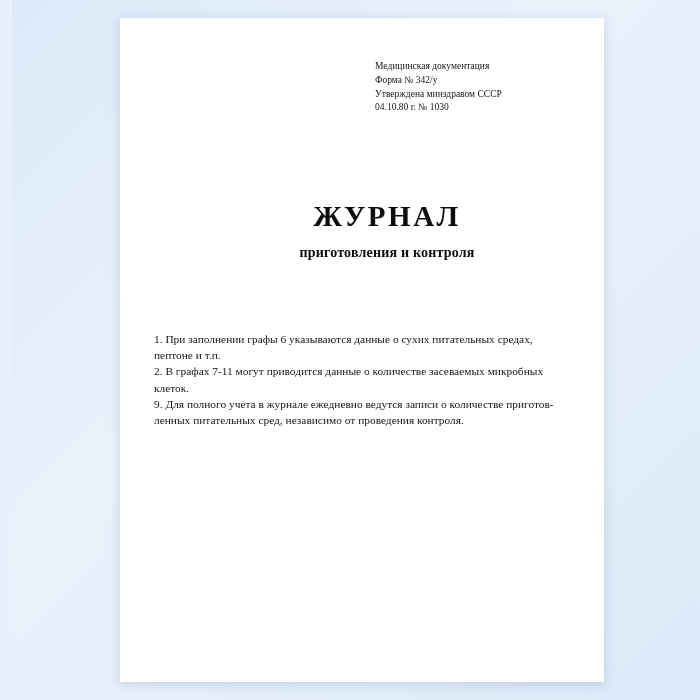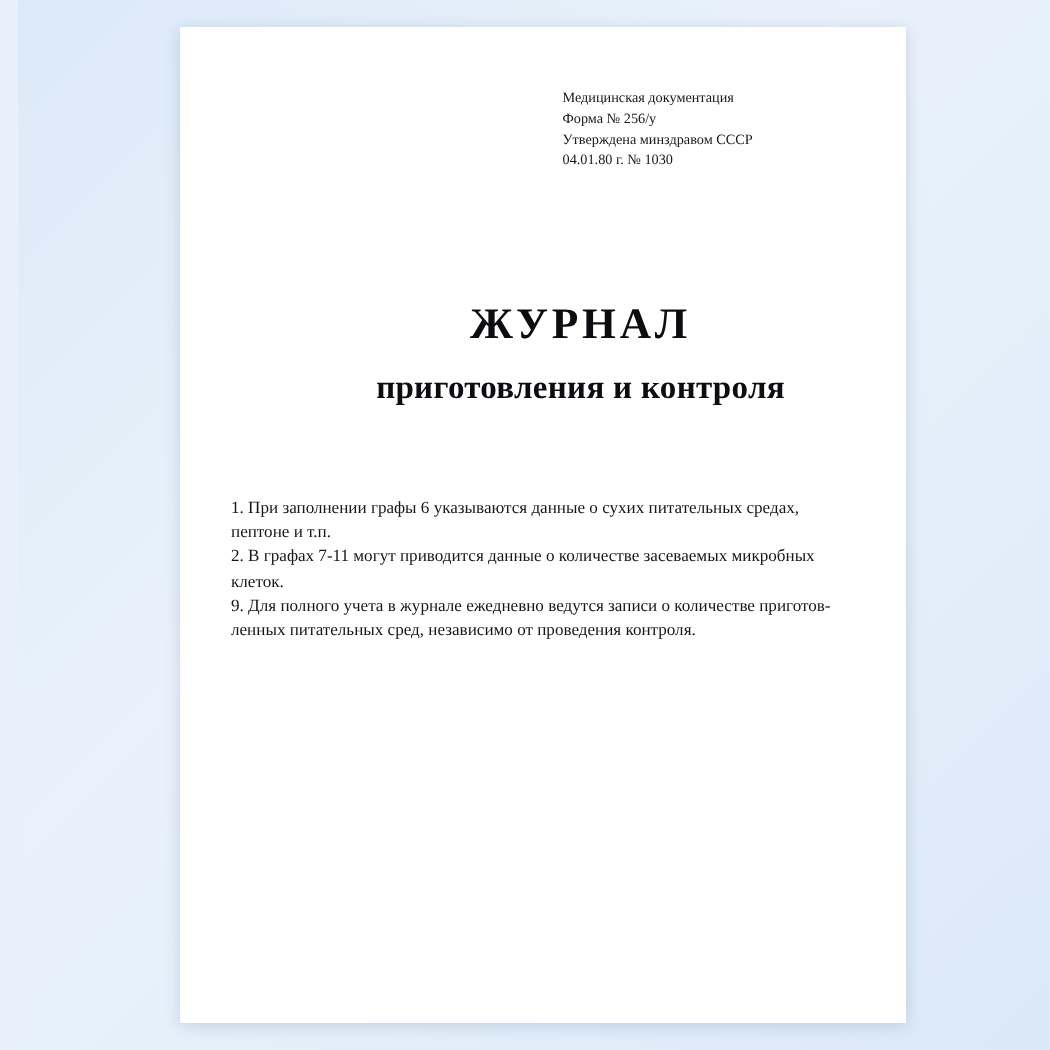--- a/index.html
+++ b/index.html
@@ -50,21 +50,21 @@
     color: #0c0d10;
     padding-left: 25px;
   }
   .title-main {
     font-size: 29px;
     font-weight: bold;
     letter-spacing: 2.5px;
     line-height: 1.1;
   }
   .title-sub1 {
-    font-size: 22px;
+    font-size: 14px;
     font-weight: bold;
     margin-top: 12px;
     letter-spacing: 0.2px;
   }
   .title-sub2 {
     font-size: 16.5px;
     font-weight: bold;
     margin-top: 6px;
     letter-spacing: 0.2px;
   }
@@ -84,23 +84,23 @@
   }
 </style>
 </head>
 <body>
 
 <div id="stage">
   <div id="page">
 
     <div class="header-block">
       <div>Медицинская документация</div>
-      <div>Форма № 256/у</div>
+      <div>Форма № 342/у</div>
       <div>Утверждена минздравом СССР</div>
-      <div>04.01.80 г. № 1030</div>
+      <div>04.10.80 г. № 1030</div>
     </div>
 
     <div class="title-block">
       <div class="title-main">ЖУРНАЛ</div>
       <div class="title-sub1">приготовления и контроля</div>
     </div>
 
     <div class="notes">
       <p>1. При заполнении графы 6 указываются данные о сухих питательных средах, пептоне и т.п.</p>
       <p>2. В графах 7-11 могут приводится данные о количестве засеваемых микробных клеток.</p>

